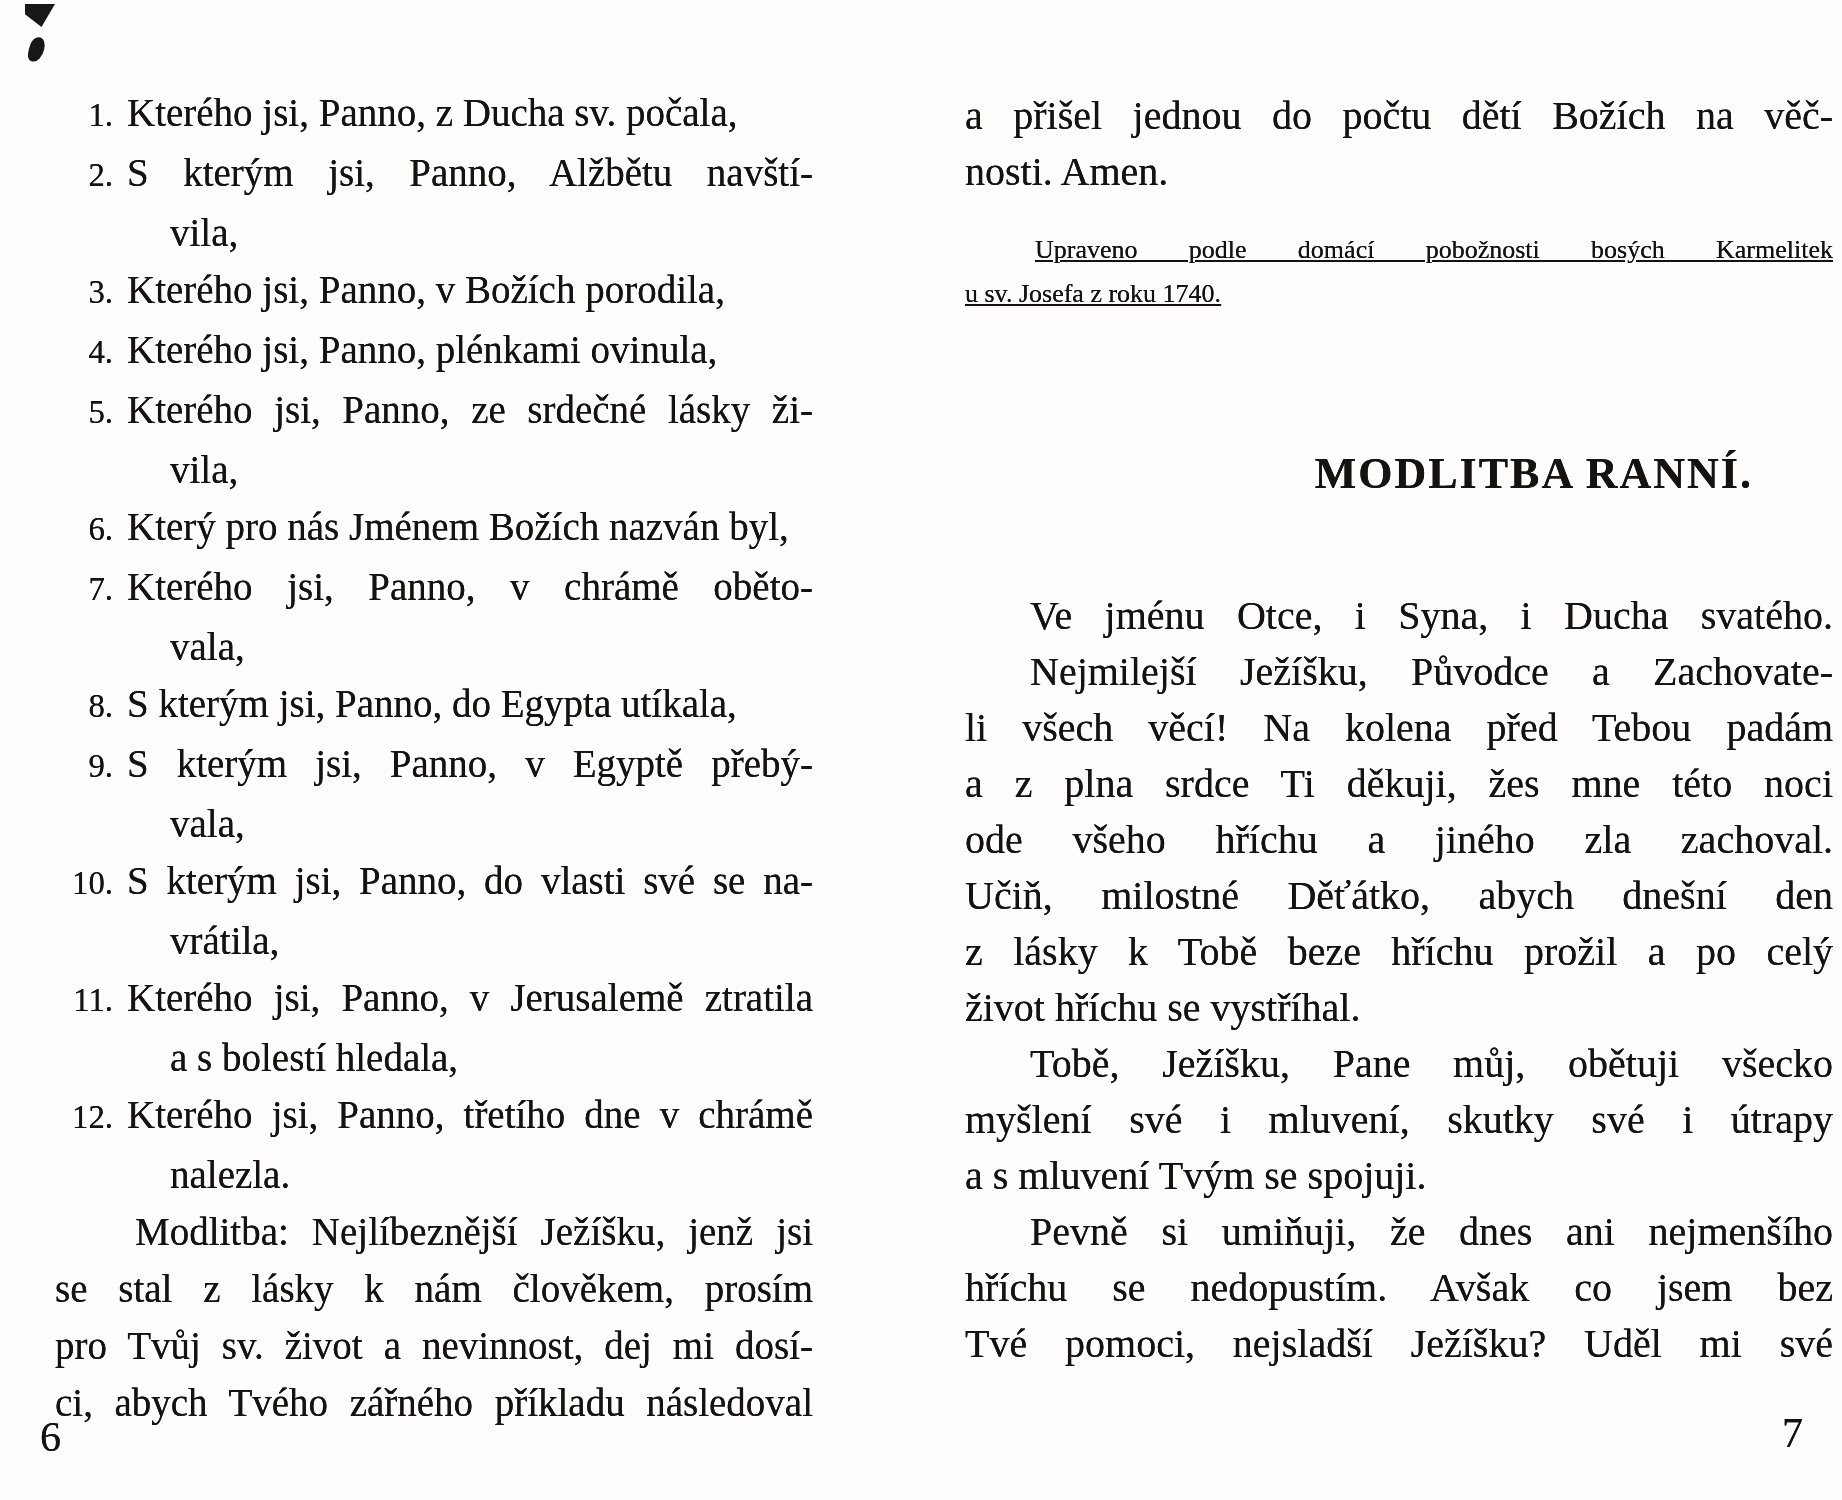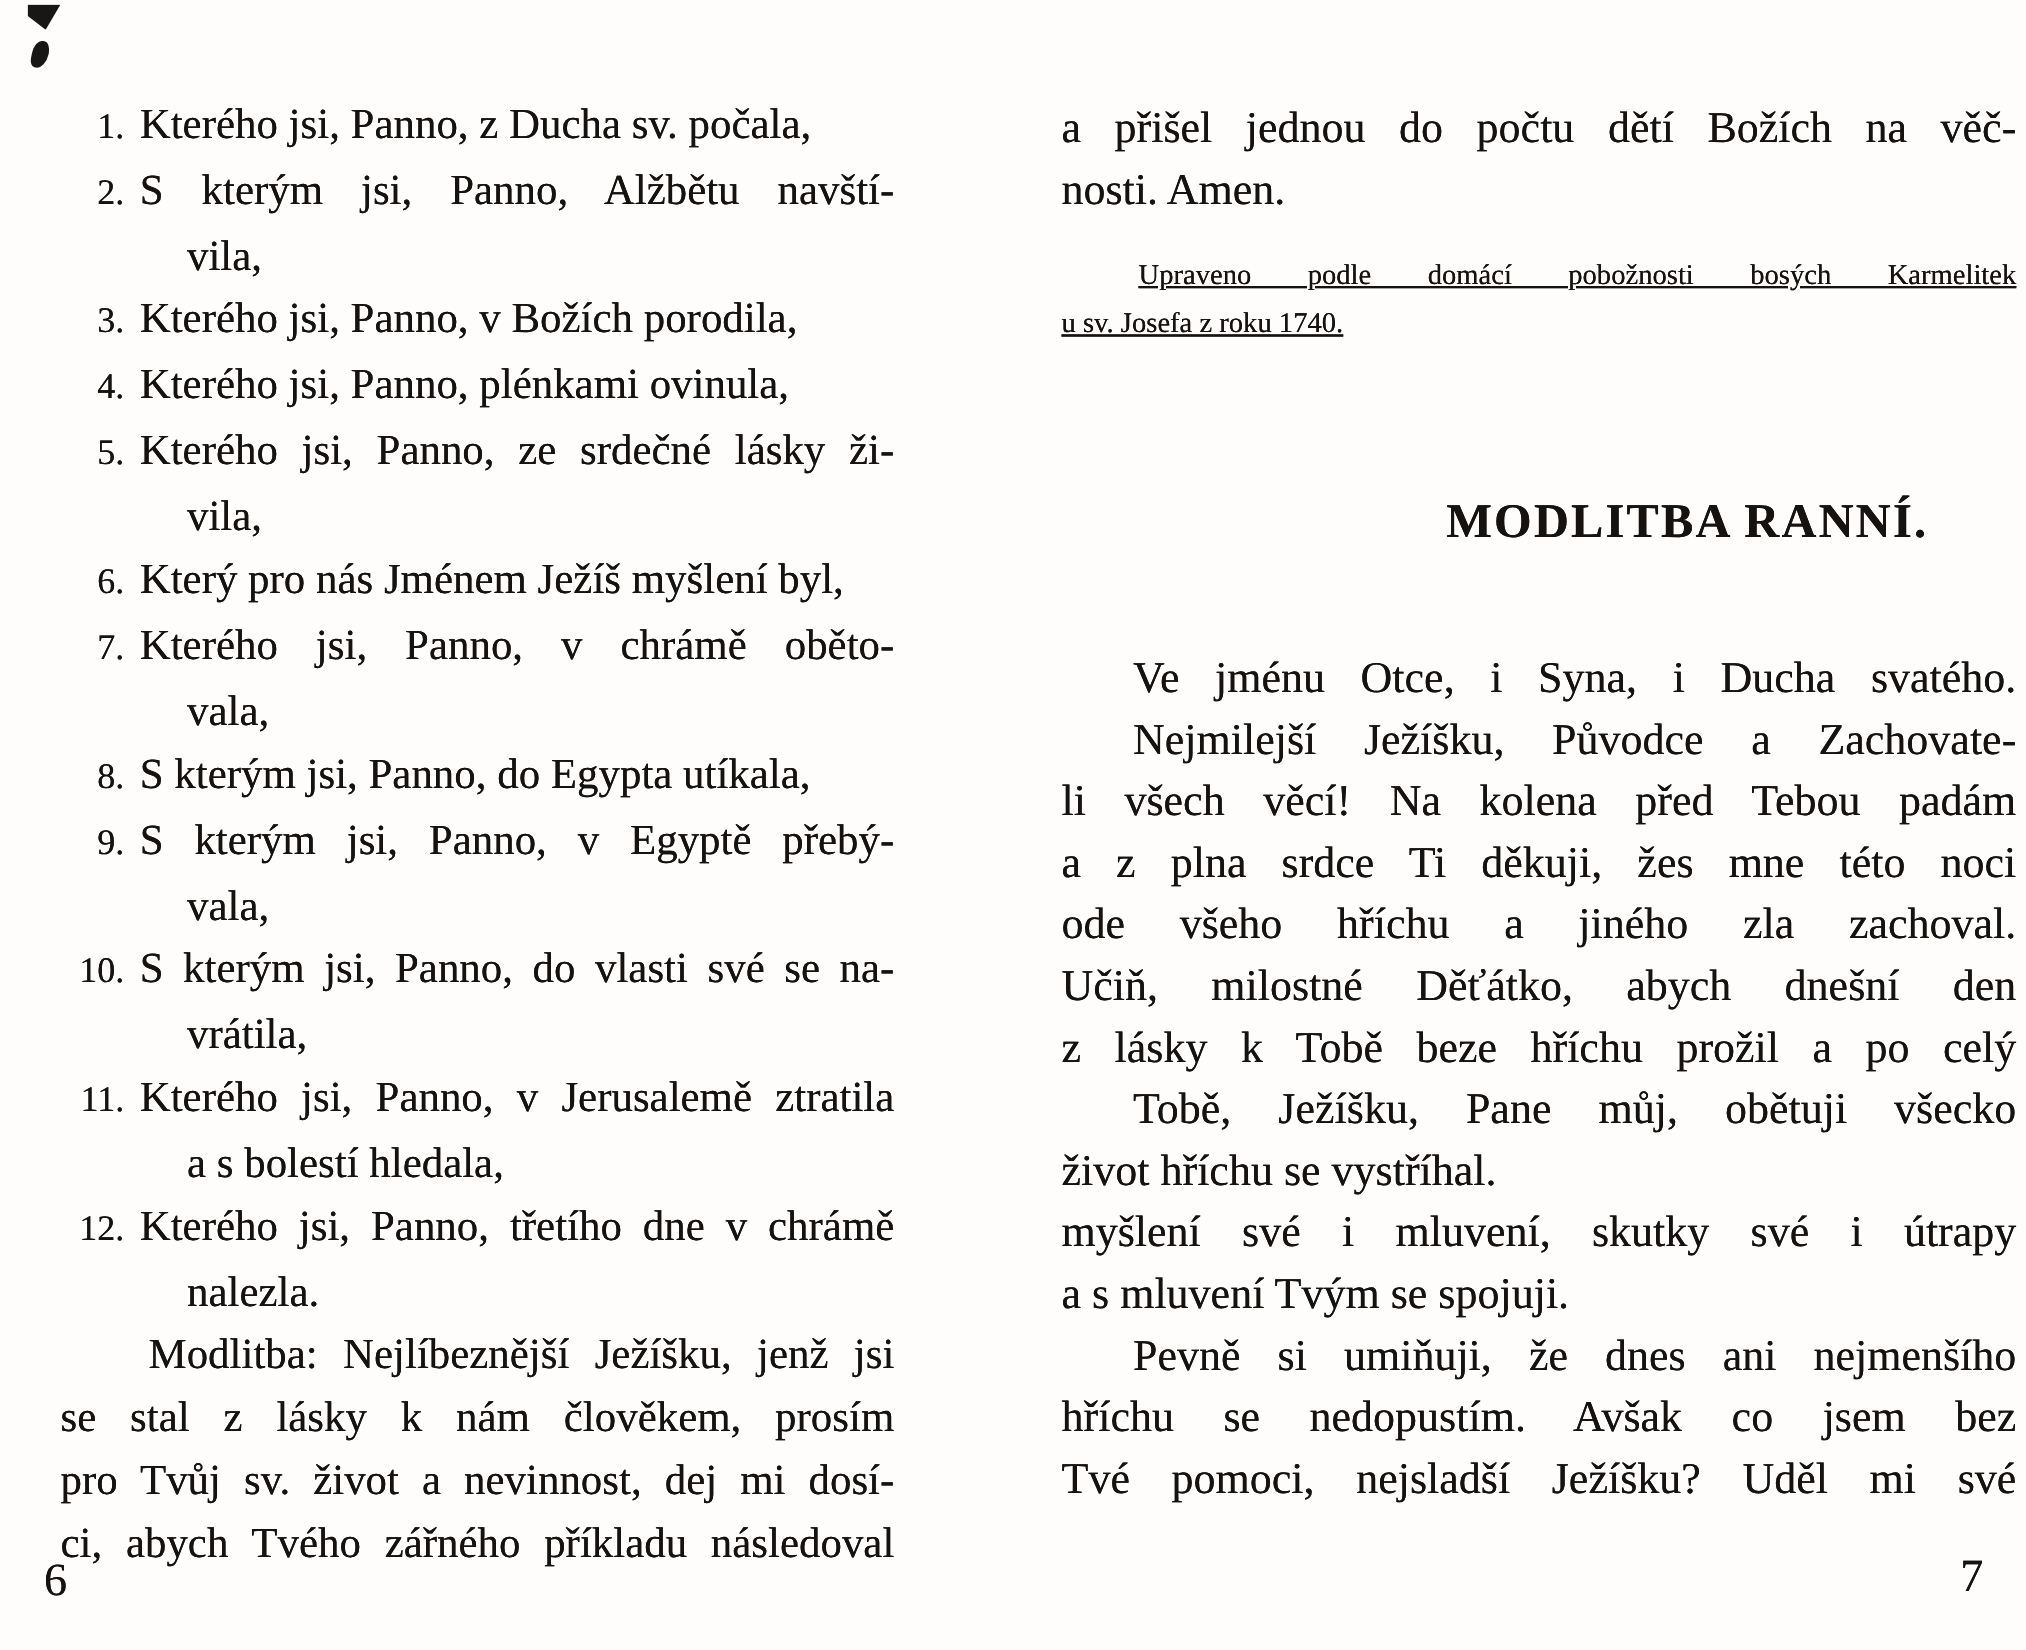--- a/index.html
+++ b/index.html
@@ -90,21 +90,21 @@
       <div class="line fit">
     <span class="num">5.</span>
     <span class="txt">Kterého jsi, Panno, ze srdečné lásky ži-</span>
   </div>
       <div class="line cont end">
 
     <span class="txt">vila,</span>
   </div>
       <div class="line end">
     <span class="num">6.</span>
-    <span class="txt">Který pro nás Jménem Ježíš myšlení byl,</span>
+    <span class="txt">Který pro nás Jménem Božích nazván byl,</span>
   </div>
       <div class="line fit">
     <span class="num">7.</span>
     <span class="txt">Kterého jsi, Panno, v chrámě oběto-</span>
   </div>
       <div class="line cont end">
 
     <span class="txt">vala,</span>
   </div>
       <div class="line end">
@@ -205,27 +205,27 @@
     <span class="txt">ode všeho hříchu a jiného zla zachoval.</span>
   </div>
         <div class="line fit">
 
     <span class="txt">Učiň, milostné Děťátko, abych dnešní den</span>
   </div>
         <div class="line fit">
 
     <span class="txt">z lásky k Tobě beze hříchu prožil a po celý</span>
   </div>
+        <div class="line end">
+
+    <span class="txt">život hříchu se vystříhal.</span>
+  </div>
         <div class="line indent fit">
 
     <span class="txt">Tobě, Ježíšku, Pane můj, obětuji všecko</span>
-  </div>
-        <div class="line end">
-
-    <span class="txt">život hříchu se vystříhal.</span>
   </div>
         <div class="line fit">
 
     <span class="txt">myšlení své i mluvení, skutky své i útrapy</span>
   </div>
         <div class="line end">
 
     <span class="txt">a s mluvení Tvým se spojuji.</span>
   </div>
         <div class="line indent fit">

